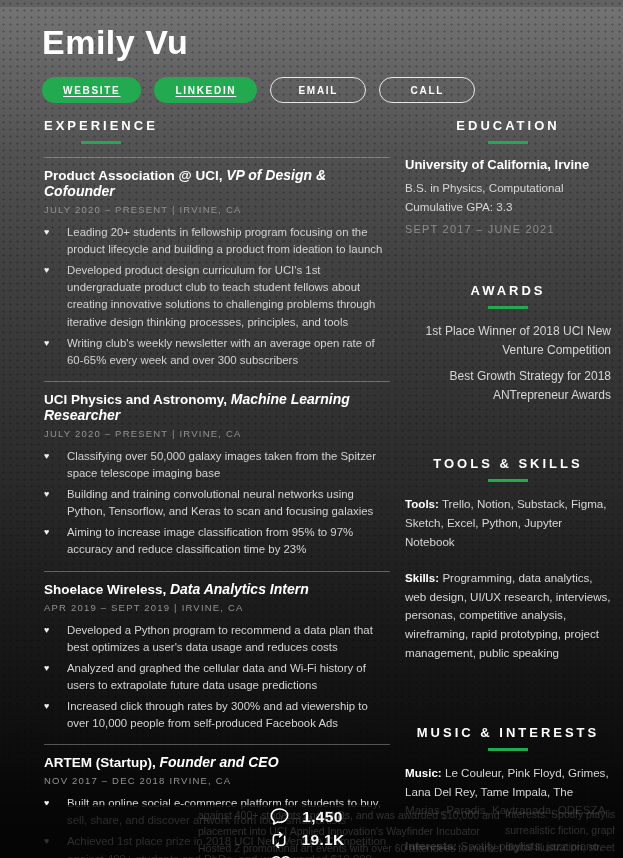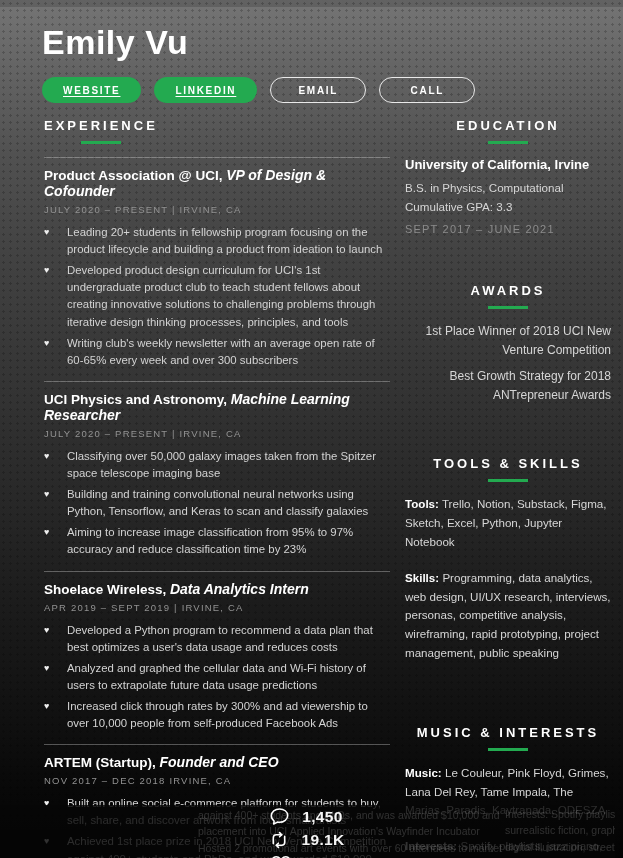--- a/index.html
+++ b/index.html
@@ -129,21 +129,21 @@
             <span class="role">Machine Learning Researcher</span>
           </h3>
           <div class="dates">JULY 2020 – PRESENT | IRVINE, CA</div>
           <ul class="bullets">
             <li>
                 <span class="heart">♥</span>
                 <span>Classifying over 50,000 galaxy images taken from the Spitzer space telescope imaging base</span>
               </li>
             <li>
                 <span class="heart">♥</span>
-                <span>Building and training convolutional neural networks using Python, Tensorflow, and Keras to scan and classify galaxies</span>
+                <span>Building and training convolutional neural networks using Python, Tensorflow, and Keras to scan and focusing galaxies</span>
               </li>
             <li>
                 <span class="heart">♥</span>
                 <span>Aiming to increase image classification from 95% to 97% accuracy and reduce classification time by 23%</span>
               </li>
           </ul>
         </div>
 
         <div class="job">
           <h3 class="job-title">

